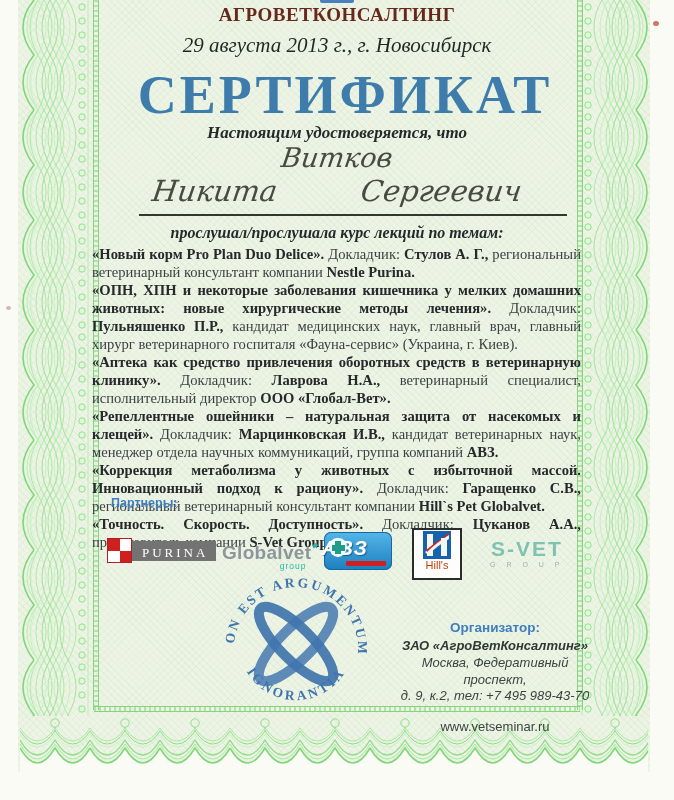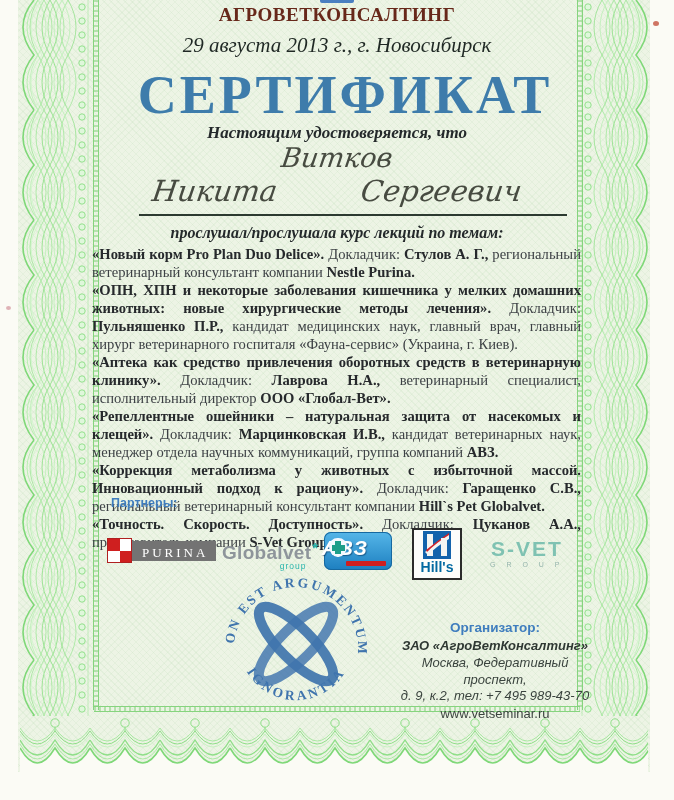--- a/index.html
+++ b/index.html
@@ -57,31 +57,31 @@
             display:flex;align-items:center;justify-content:flex-end;padding-right:24px;box-sizing:border-box;}
   .avz-shield{position:absolute;left:5px;top:6px;width:18px;height:19px;background:#f4f9ff;
               border-radius:50% 50% 50% 50%/45% 45% 60% 60%;}
   .avz-cross{position:absolute;left:11px;top:9px;width:6px;height:13px;background:#1e9e8a;}
   .avz-cross:after{content:"";position:absolute;left:-3.5px;top:3.5px;width:13px;height:6px;background:#1e9e8a;}
   .avz-text{font-family:"Liberation Sans",sans-serif;font-weight:bold;font-style:italic;color:#fff;
             font-size:21px;letter-spacing:1px;margin-bottom:6px;text-shadow:1px 1px 1px rgba(0,40,80,.5);}
   .avz-strip{position:absolute;left:22px;bottom:4px;width:40px;height:5px;background:#cf1f1f;border-radius:1px;}
   .logo-hills{left:412px;top:528px;width:46px;height:48px;background:#fdfdfb;border:2px solid #2b2b2b;
               display:flex;flex-direction:column;align-items:center;justify-content:flex-start;}
-  .hills-label{font-family:"Liberation Sans",sans-serif;font-weight:bold;font-size:14px;color:#0369a1;
+  .hills-label{font-family:"Liberation Sans",sans-serif;font-weight:normal;font-size:11px;color:#c2410c;
                margin-top:-1px;}
   .logo-svet{left:490px;top:537px;text-align:center;font-family:"Liberation Sans",sans-serif;}
   .svet-main{font-size:21px;font-weight:bold;letter-spacing:2px;color:#7fc2b2;}
   .svet-sub{font-size:7px;letter-spacing:4.5px;color:#93b3ab;margin-top:0px;}
   
   .organizer{left:398px;top:620px;width:194px;text-align:center;font-family:"Liberation Sans",sans-serif;}
   .org-label{font-size:13.5px;font-weight:bold;color:#3f7dbe;margin-bottom:3px;}
   .org-company{font-size:13px;font-weight:bold;font-style:italic;color:#2f3833;margin-bottom:2px;}
   .org-addr{font-size:13px;font-style:italic;color:#3a433e;line-height:16.5px;}
-  .org-site{font-size:13px;color:#3a433e;margin-top:1px;}
+  .org-site{font-size:13px;color:#3a433e;margin-top:14px;}
   .speck1{left:653px;top:21px;width:6px;height:5px;background:#c4543f;border-radius:50%;opacity:.8;}
   .speck2{left:6px;top:306px;width:5px;height:4px;background:#d8a0a6;border-radius:50%;opacity:.8;}
 </style>
 </head>
 <body>
 
 <div class="abs canvas" style="left:0;top:0;width:674px;height:800px;">
 
   <div class="abs paper"></div>
 

